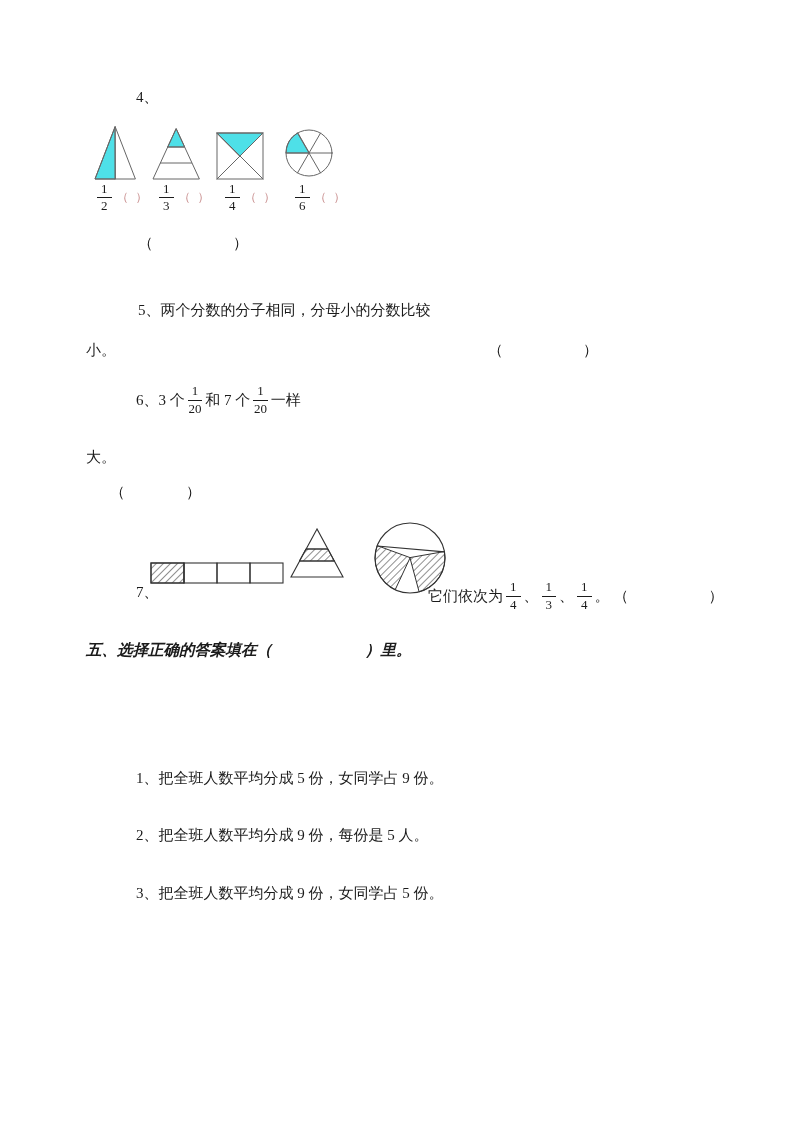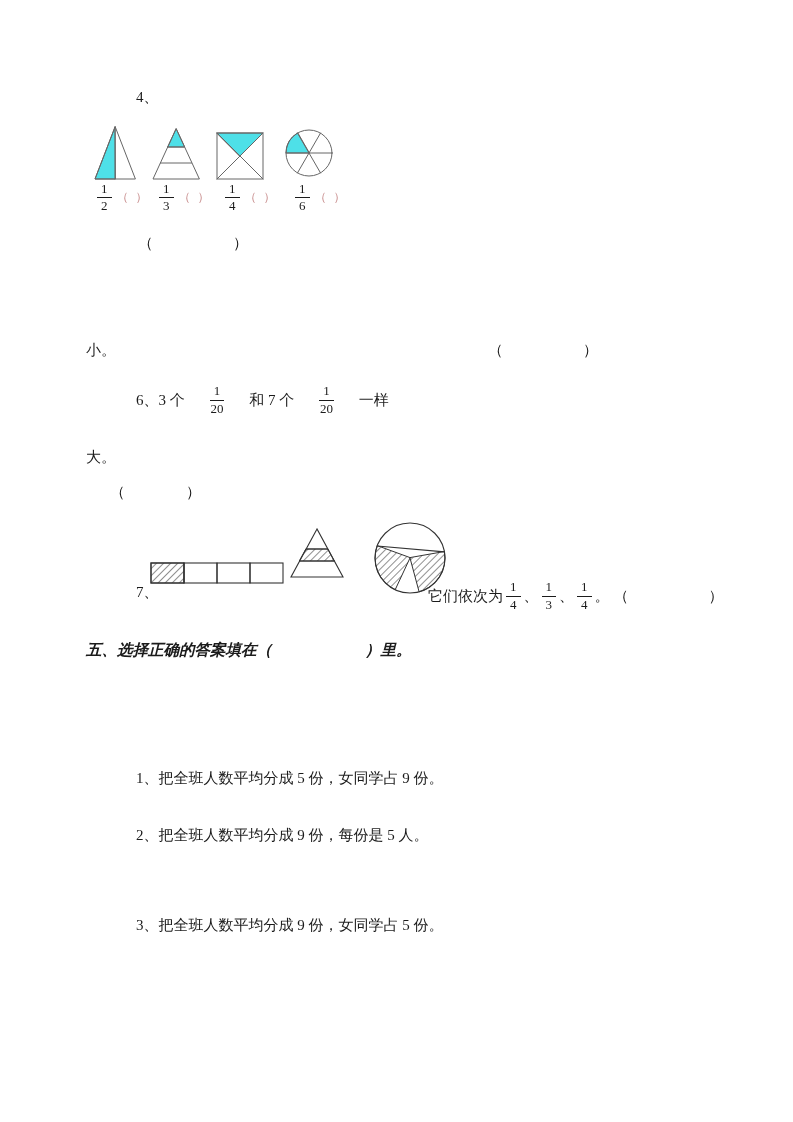--- a/index.html
+++ b/index.html
@@ -99,24 +99,25 @@
   <div class="abs frac-item" style="left:292px; top:182px;">
     <span class="frac">
       <span class="num">1</span>
       <span class="den">6</span>
     </span>
     <span class="paren-accent">（ ）</span>
   </div>
 
   <div class="abs" style="left:138px; top:234px; letter-spacing:4px;">（　　　　）</div>
 
+  <div class="abs" style="left:138px; top:301px;">5、两个分数的分子相同，分母小的分数比较</div>
   <div class="abs" style="left:86px; top:341px;">小。</div>
   <div class="abs" style="left:488px; top:341px; letter-spacing:4px;">（　　　　）</div>
 
-  <div class="abs flexline" style="left:136px; top:384px; height:32px;gap:22px;">
+  <div class="abs flexline" style="left:136px; top:384px; height:32px;">
     <span>6、3 个</span>
     <span class="frac">
       <span class="num">1</span>
       <span class="den">20</span>
     </span>
     <span>和 7 个</span>
     <span class="frac">
       <span class="num">1</span>
       <span class="den">20</span>
     </span>
@@ -166,16 +167,16 @@
       <span class="den">4</span>
     </span>
     <span style="letter-spacing:4px;">。（　　　　）</span>
   </div>
 
   <div class="abs bold" style="left:86px; top:640px; font-size:15.5px;font-style:italic;">五、选择正确的答案填在（　　　　　　）里。</div>
 
 
   <div class="abs" style="left:136px; top:769px;">1、把全班人数平均分成 5 份，女同学占 9 份。</div>
   <div class="abs" style="left:136px; top:826px;">2、把全班人数平均分成 9 份，每份是 5 人。</div>
-  <div class="abs" style="left:136px; top:884px;margin-top:32px;">3、把全班人数平均分成 9 份，女同学占 5 份。</div>
+  <div class="abs" style="left:136px; top:884px;">3、把全班人数平均分成 9 份，女同学占 5 份。</div>
 
 
 </div>
 
 </body></html>

